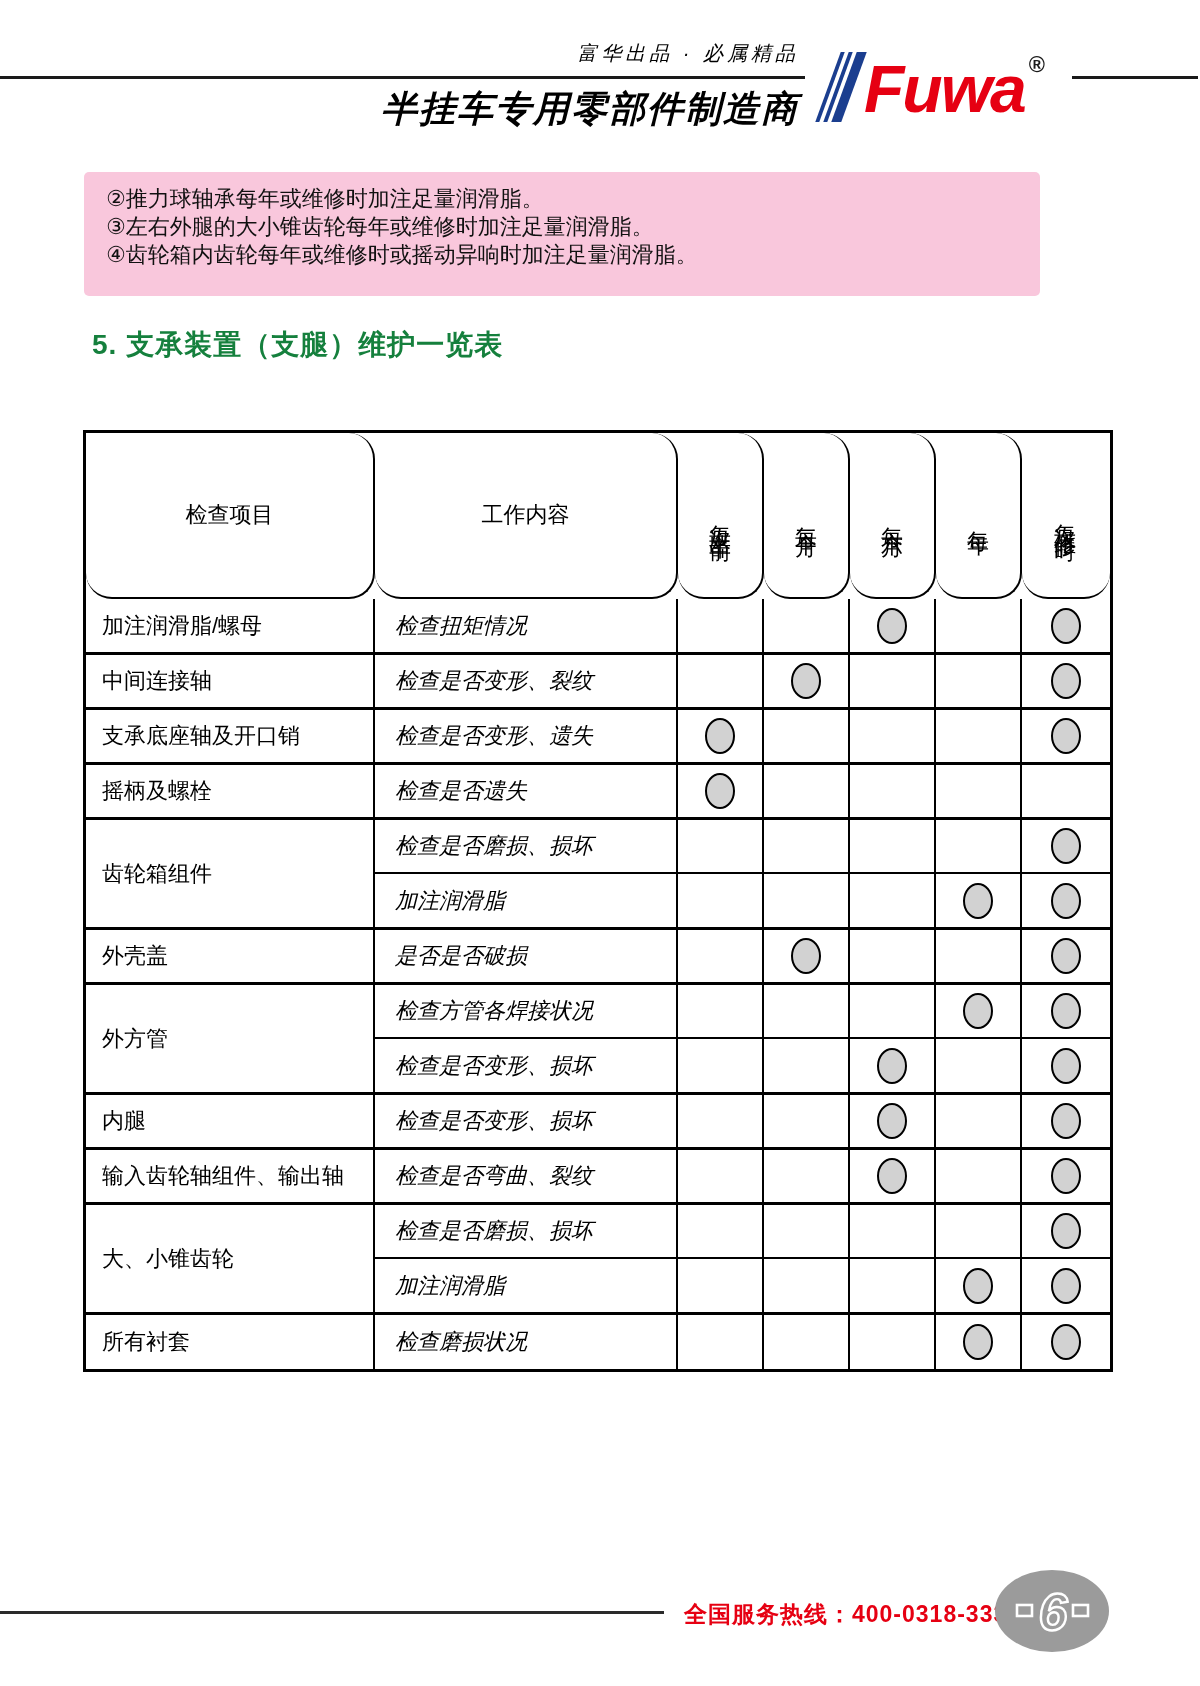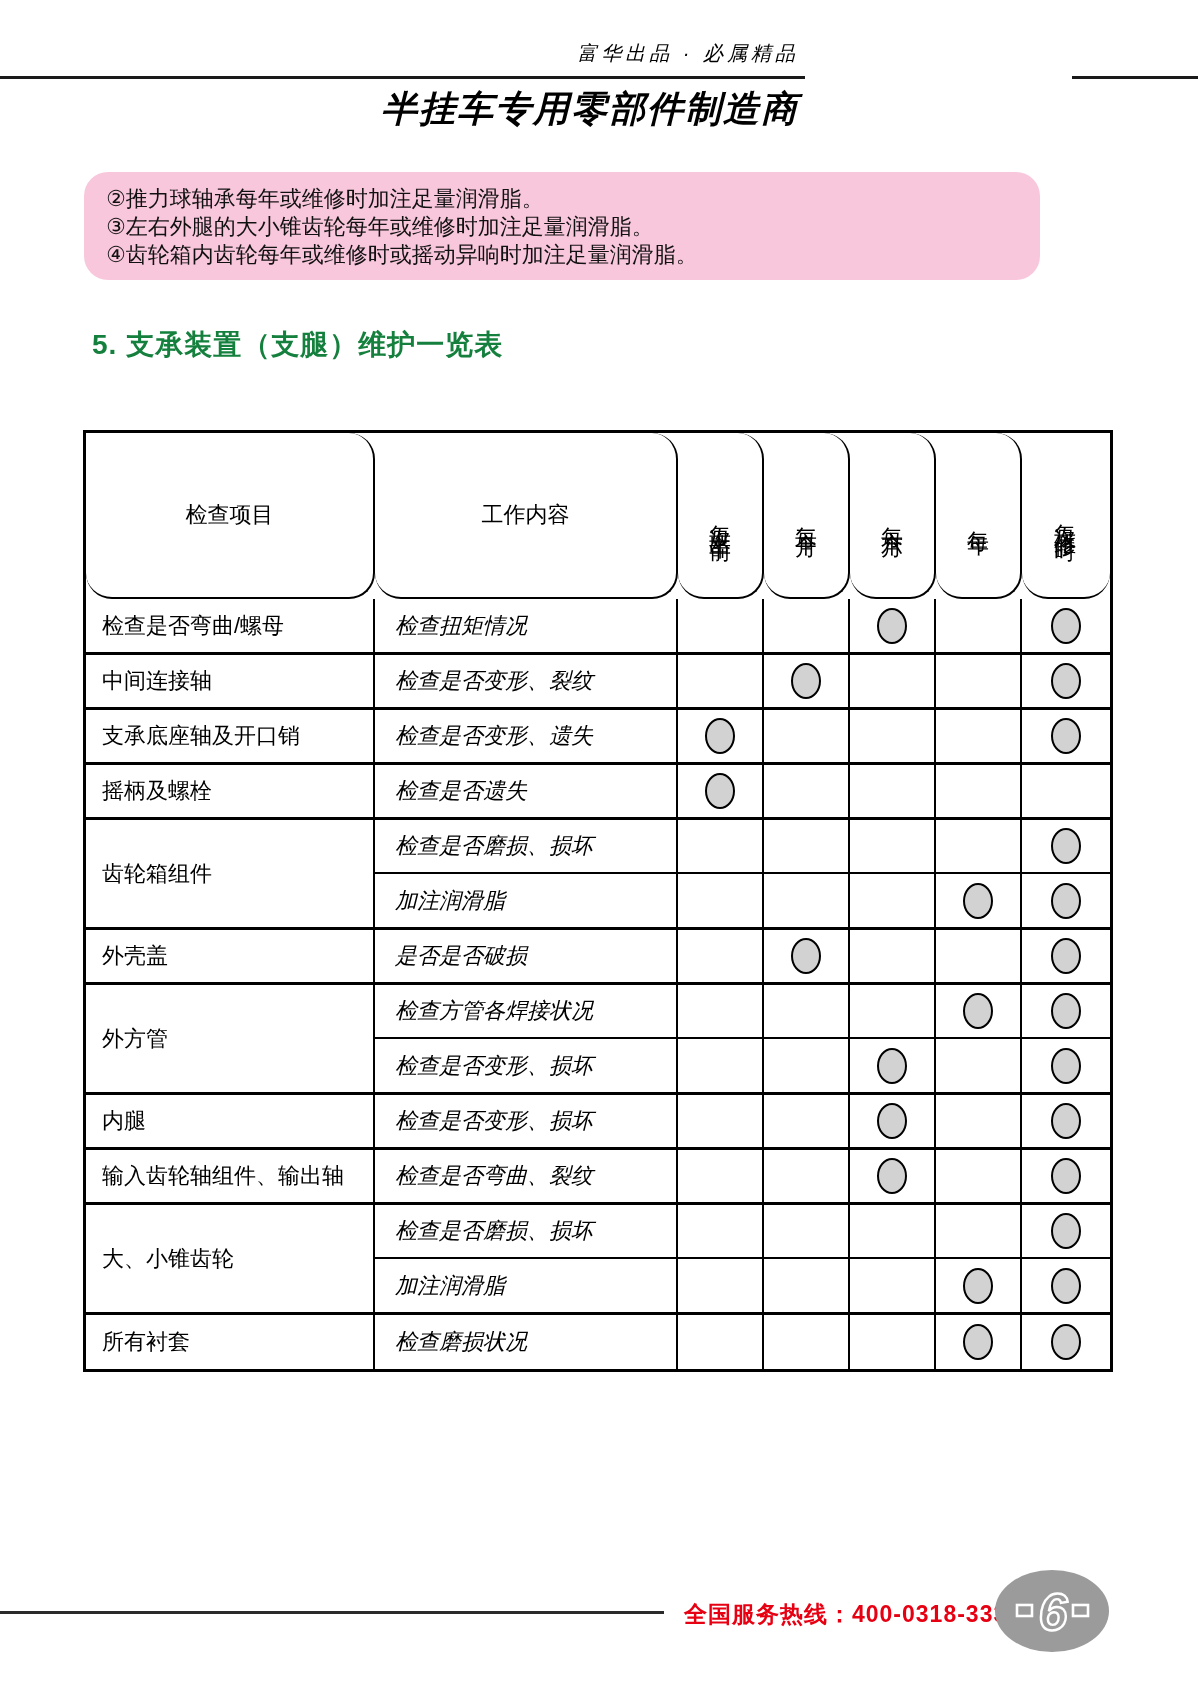--- a/index.html
+++ b/index.html
@@ -50,22 +50,22 @@
     color: #e60012; font-size: 66px; line-height: 66px;
     font-weight: bold; font-style: italic; letter-spacing: -2px;
   }
   .logo .reg {
     color: #1a1a1a; font-size: 22px; font-weight: bold;
     margin-left: 4px; margin-bottom: 44px; font-style: normal;
   }
 
   
   .note-box {
-    position: absolute; top: 172px; left: 84px; width: 956px; height: 108px;
-    background: #f9c7dc; border-radius: 24px;
+    position: absolute; top: 172px; left: 84px; width: 956px; height: 124px;
+    background: #f9c7dc; border-radius: 5px;
     box-sizing: border-box; padding: 13px 24px 0 22px;
   }
   .note-box p {
     margin: 0; font-size: 22px; line-height: 28px; color: #111;
   }
 
   
   .section-title {
     position: absolute; top: 326px; left: 92px; margin: 0;
     color: #15803d; font-size: 28px; font-weight: bold; letter-spacing: 1px;
@@ -114,20 +114,29 @@
 </head>
 <body>
 
 <div class="page">
 
   <div class="hdr-rule-left"></div>
   <div class="hdr-rule-right"></div>
   <div class="hdr-text">
     <div class="hdr-slogan">富华出品 · 必属精品</div>
     <div class="hdr-subtitle">半挂车专用零部件制造商</div>
+  </div>
+  <div class="logo">
+    <span class="stripes">
+      <span class="stripe s1"></span>
+        <span class="stripe s2"></span>
+        <span class="stripe s3"></span>
+    </span>
+    <span class="word">Fuwa</span>
+    <span class="reg">®</span>
   </div>
 
   <div class="note-box">
     <p>②推力球轴承每年或维修时加注足量润滑脂。</p>
     <p>③左右外腿的大小锥齿轮每年或维修时加注足量润滑脂。</p>
     <p>④齿轮箱内齿轮每年或维修时或摇动异响时加注足量润滑脂。</p>
   </div>
 
   <h2 class="section-title">5. 支承装置（支腿）维护一览表</h2>
 
@@ -147,21 +156,21 @@
         <th>工作内容</th>
         <th class="th-vert">每次出车前</th>
         <th class="th-vert">每三个月</th>
         <th class="th-vert">每六个月</th>
         <th class="th-vert">每年</th>
         <th class="th-vert">每次维修时</th>
       </tr>
     </thead>
     <tbody id="table-body">
         <tr class="group-start">
-          <td class="c-item">检查是否弯曲/螺母</td>
+          <td class="c-item">加注润滑脂/螺母</td>
           <td class="c-work">检查扭矩情况</td>
           <td class="c-freq"></td>
           <td class="c-freq"></td>
           <td class="c-freq"><span class="dot"></span></td>
           <td class="c-freq"></td>
           <td class="c-freq"><span class="dot"></span></td>
         </tr>
         <tr class="group-start">
           <td class="c-item">中间连接轴</td>
           <td class="c-work">检查是否变形、裂纹</td>

